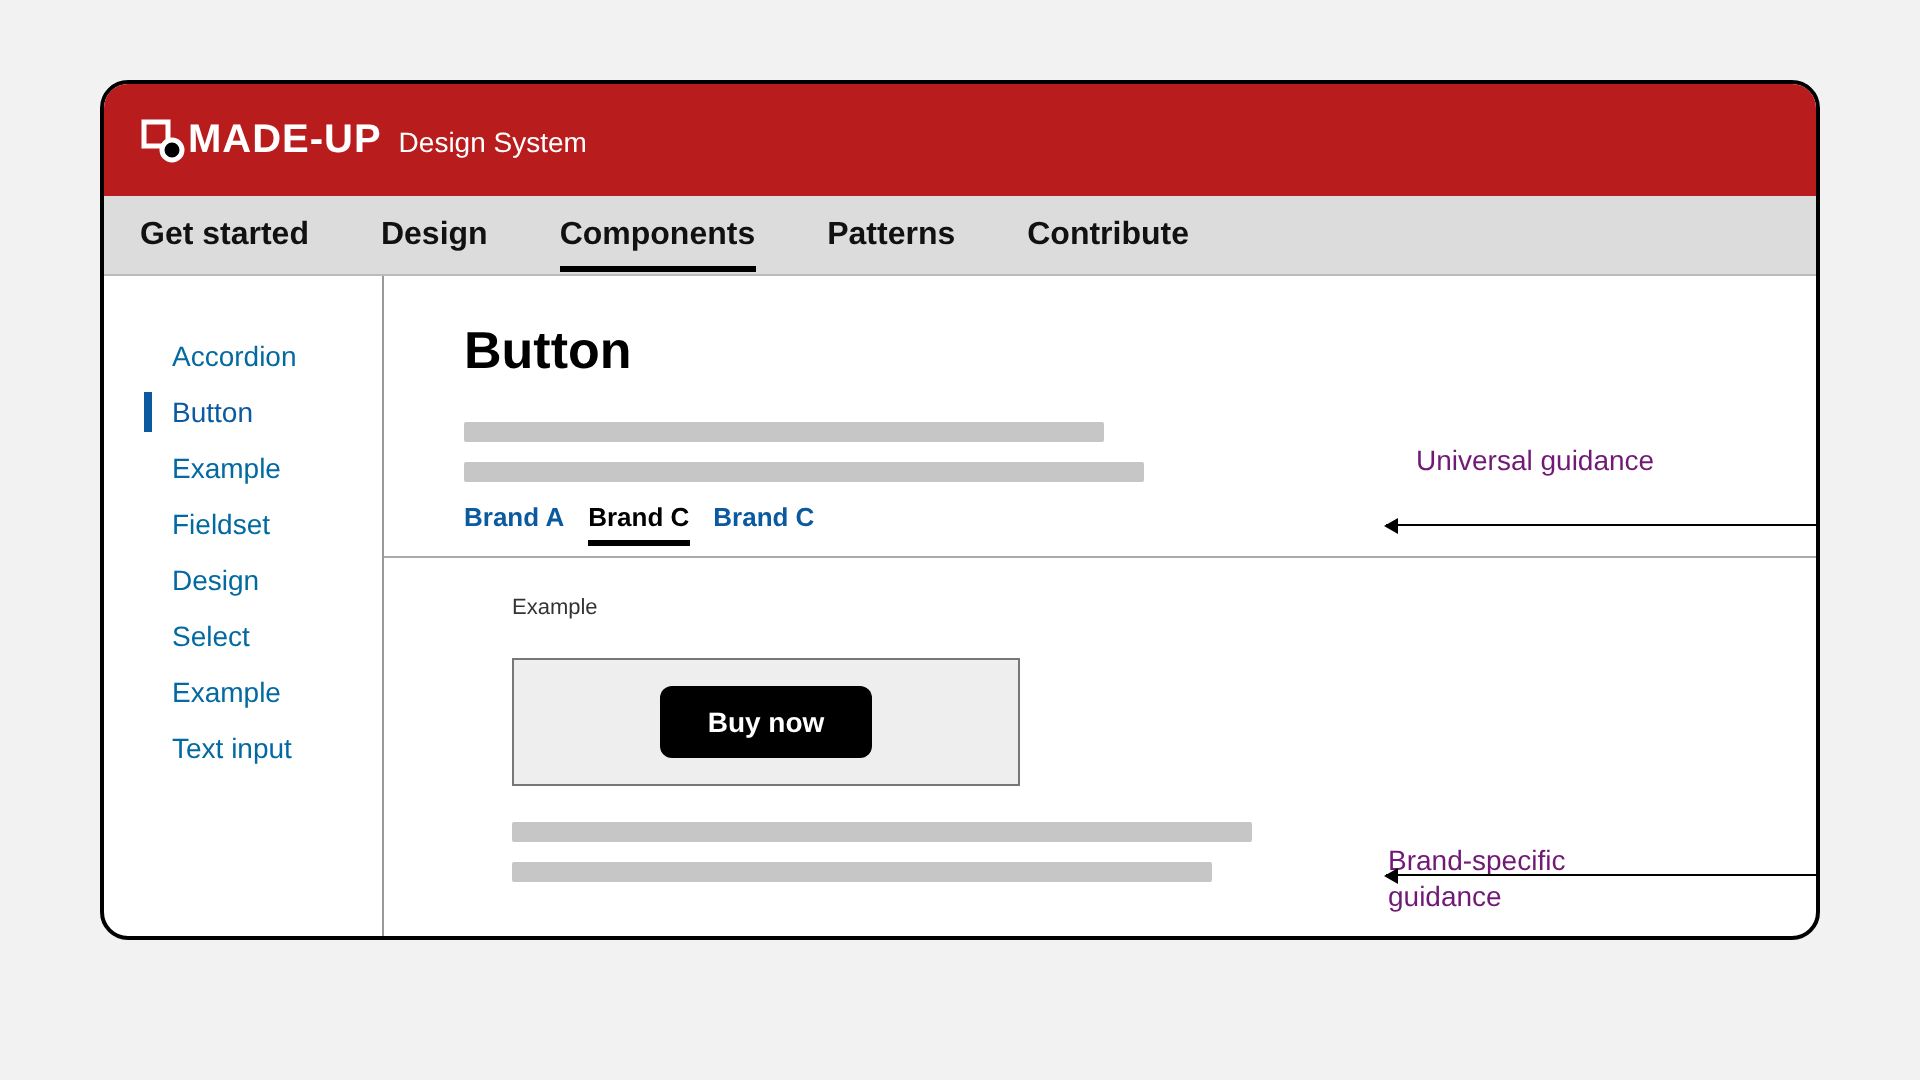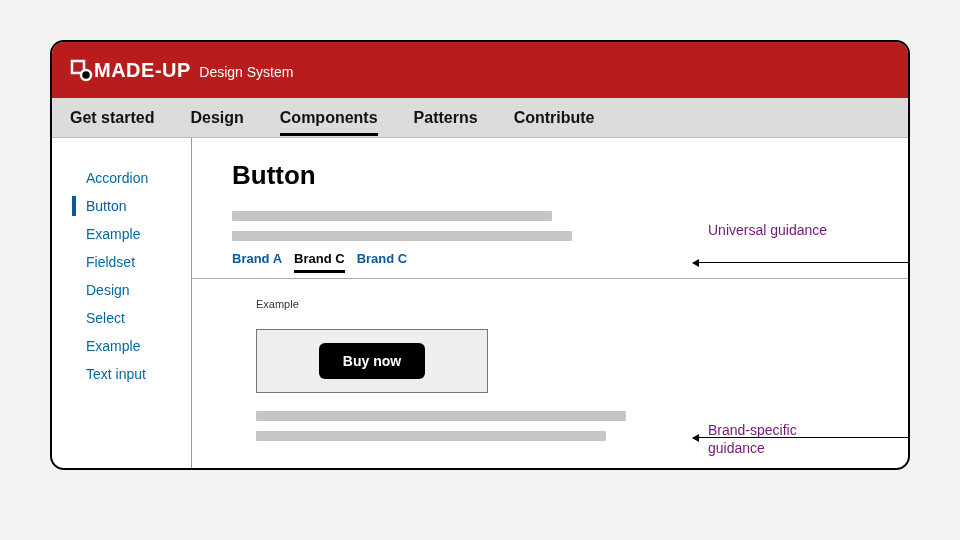--- a/index.html
+++ b/index.html
@@ -129,21 +129,21 @@
   }
   .hr {
     position: absolute;
     left: 0; right: 0;
     border-top: 1px solid #aaa;
     margin-top: 6px;
   }
   .example-wrap { margin-top: 26px; }
   .example-label { font-size: 11px; color: #333; margin-bottom: 19px; margin-left: 24px; }
   .example-box {
-    width: 232px;
+    width: 254px;
     height: 64px;
     border: 1px solid #777;
     background: #eee;
     display: flex;
     align-items: center;
     justify-content: center;
     margin-left: 24px;
     margin-bottom: 18px;
   }
   .buy-btn {
@@ -157,21 +157,21 @@
     cursor: pointer;
   }
   .annot {
     position: absolute;
     font-size: 14px;
     color: #701a75;
     line-height: 1.3;
     margin-top: 29px;
   }
   .annot.a1 { top: 150px; right: 70px; width: 130px; }
-  .annot.a2 { top: 350px; right: 70px; width: 130px; }
+  .annot.a2 { top: 350px; right: 84px; width: 130px; }
   .arrow {
     position: absolute;
     height: 1px;
     background: #000;
   }
   .arrow::before {
     content: "";
     position: absolute;
     left: -1px; top: -3px;
     border-right: 7px solid #000;

